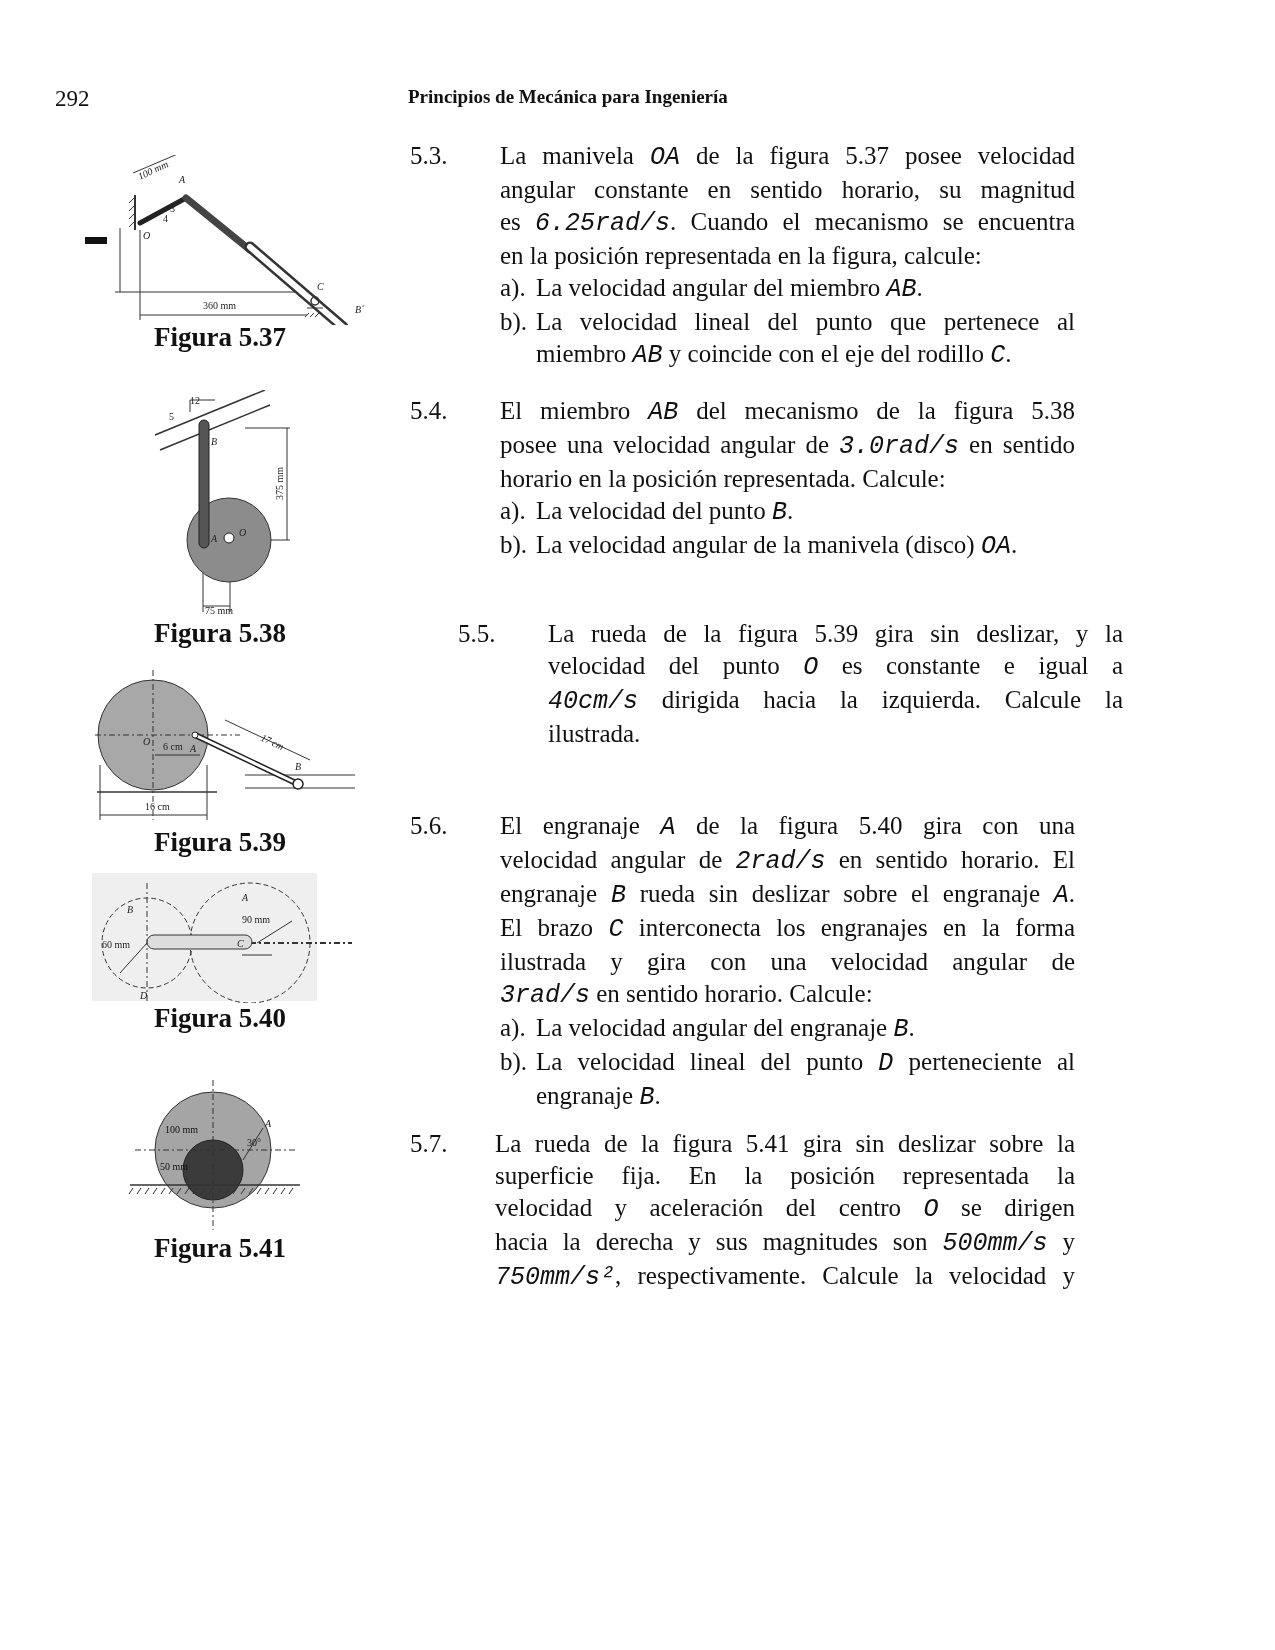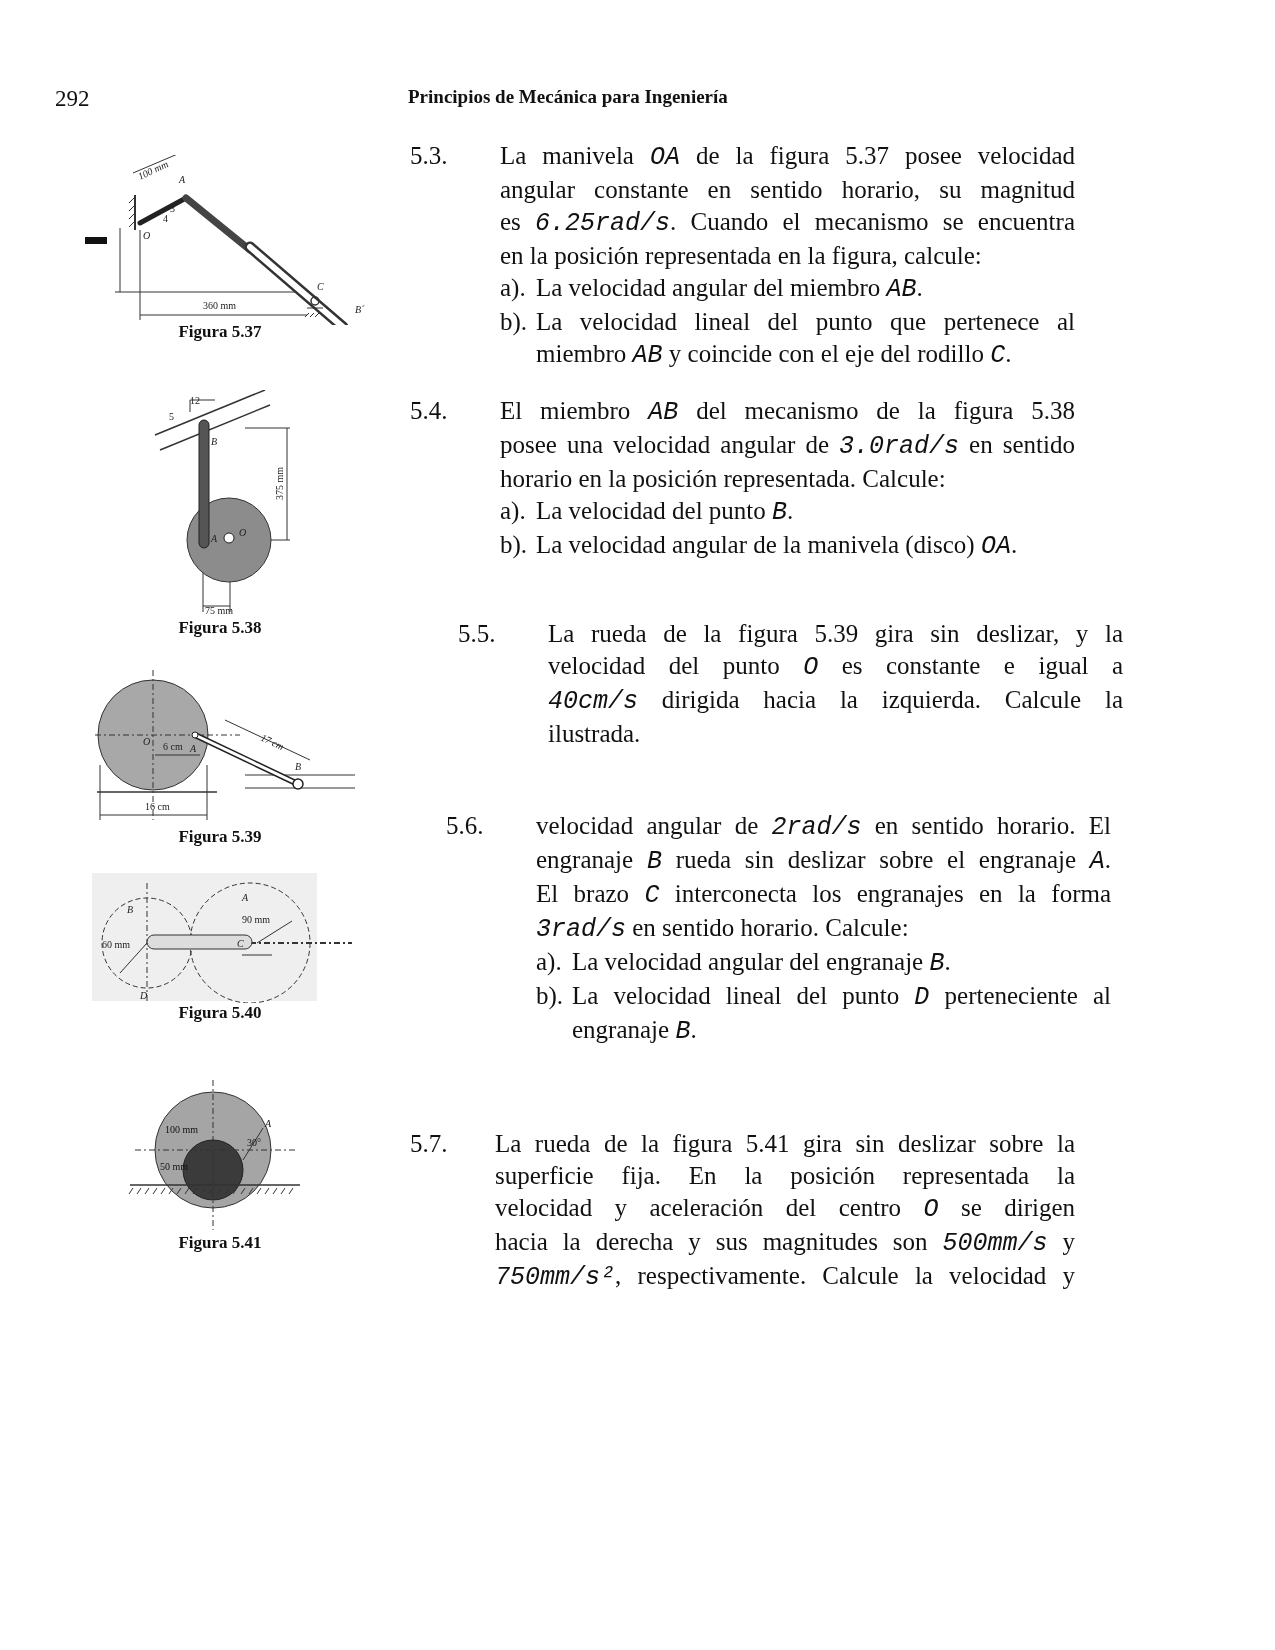--- a/index.html
+++ b/index.html
@@ -1,21 +1,21 @@
 <!DOCTYPE html>
 <html><head>
 <meta charset="utf-8">
 <style>
   html, body { margin:0; padding:0; background:#ffffff; }
   body { width:1275px; height:1650px; position:relative; font-family:"Liberation Serif", serif; color:#111; overflow:hidden; }
   .page-num { position:absolute; left:55px; top:86px; font-size:23px; }
   .running-head { position:absolute; left:408px; top:86px; font-size:19px; font-weight:bold; }
   .fig { position:absolute; }
   .fig svg { display:block; }
-  .caption { position:absolute; font-weight:bold; font-size:17px; text-align:center; }
+  .caption { position:absolute; font-weight:bold; font-size:27px; text-align:center; }
   .problem { position:absolute; font-size:25px; line-height:32px; }
   .problem .num { position:absolute; left:0; top:0; }
   .problem .body { position:absolute; text-align:justify; }
   .problem .body p { margin:0; text-align:justify; text-align-last:left; }
   .problem .body p.just { text-align-last:justify; }
   .sub { position:relative; padding-left:36px; }
   .sub .lab { position:absolute; left:0; top:0; }
   i { font-style:italic;font-family:Liberation Mono, monospace; }
 </style>
 </head>
@@ -189,26 +189,28 @@
 <div class="problem" style="left:410px;top:618px;width:665px;height:170px;margin-left:48px;">
   <span class="num">5.5.</span>
   <div class="body" style="left:90px;width:575px;">
     <p class="just"><span>La rueda de la figura 5.39 gira sin deslizar, y la</span></p>
     <p class="just"><span>velocidad del punto </span><i>O</i><span> es constante e igual a</span></p>
     <p class="just"><i>40cm/s</i><span> dirigida hacia la izquierda. Calcule la</span></p>
     <p><span>ilustrada.</span></p>
   </div>
 </div>
 
-<div class="problem" style="left:410px;top:810px;width:665px;height:290px;margin-left:36px;">
+<div class="problem" style="left:410px;top:810px;width:665px;height:290px;">
   <span class="num">5.6.</span>
   <div class="body" style="left:90px;width:575px;">
+    <p class="just"><span>El engranaje </span><i>A</i><span> de la figura 5.40 gira con una</span></p>
     <p class="just"><span>velocidad angular de </span><i>2rad/s</i><span> en sentido horario. El</span></p>
     <p class="just"><span>engranaje </span><i>B</i><span> rueda sin deslizar sobre el engranaje </span><i>A</i><span>.</span></p>
     <p class="just"><span>El brazo </span><i>C</i><span> interconecta los engranajes en la forma</span></p>
+    <p class="just"><span>ilustrada y gira con una velocidad angular de</span></p>
     <p><i>3rad/s</i><span> en sentido horario. Calcule:</span></p>
     <div class="sub"><span class="lab">a).</span><span>La velocidad angular del engranaje </span><i>B</i><span>.</span></div>
     <div class="sub"><span class="lab">b).</span><span>La velocidad lineal del punto </span><i>D</i><span> perteneciente al engranaje </span><i>B</i><span>.</span></div>
   </div>
 </div>
 
 <div class="problem" style="left:410px;top:1128px;width:665px;height:200px;">
   <span class="num">5.7.</span>
   <div class="body" style="left:85px;width:580px;">
     <p class="just"><span>La rueda de la figura 5.41 gira sin deslizar sobre la</span></p>

